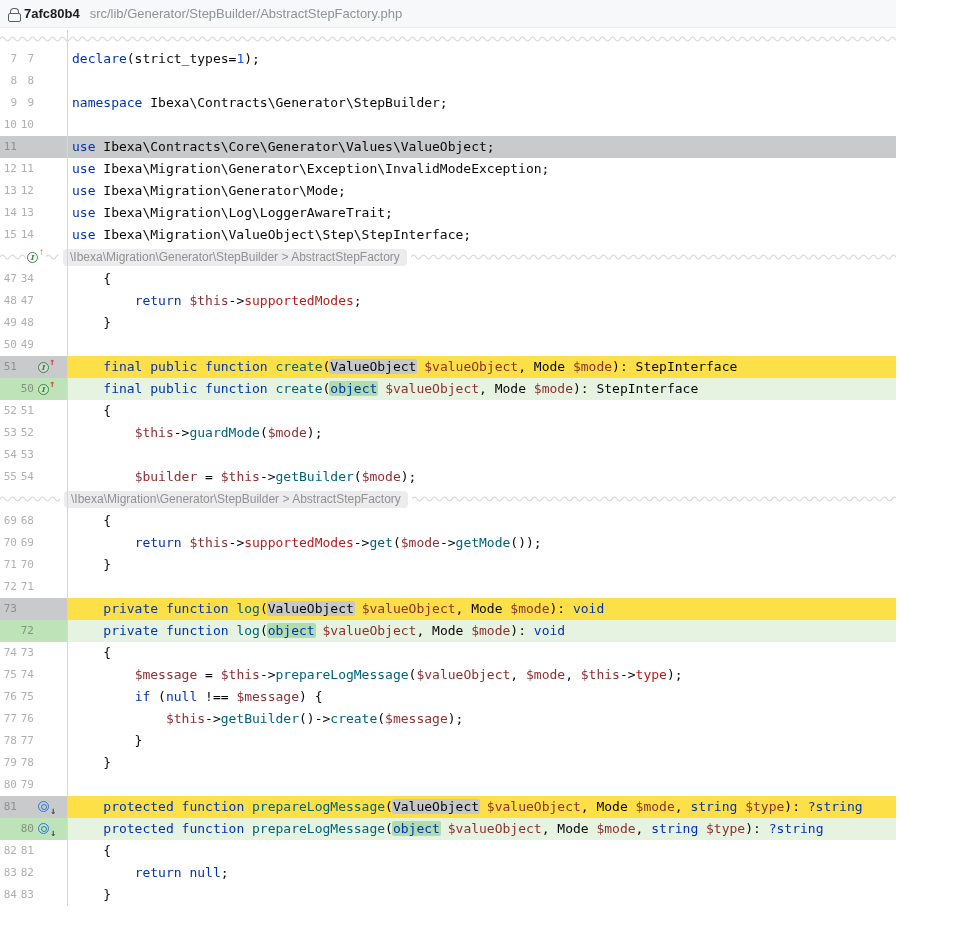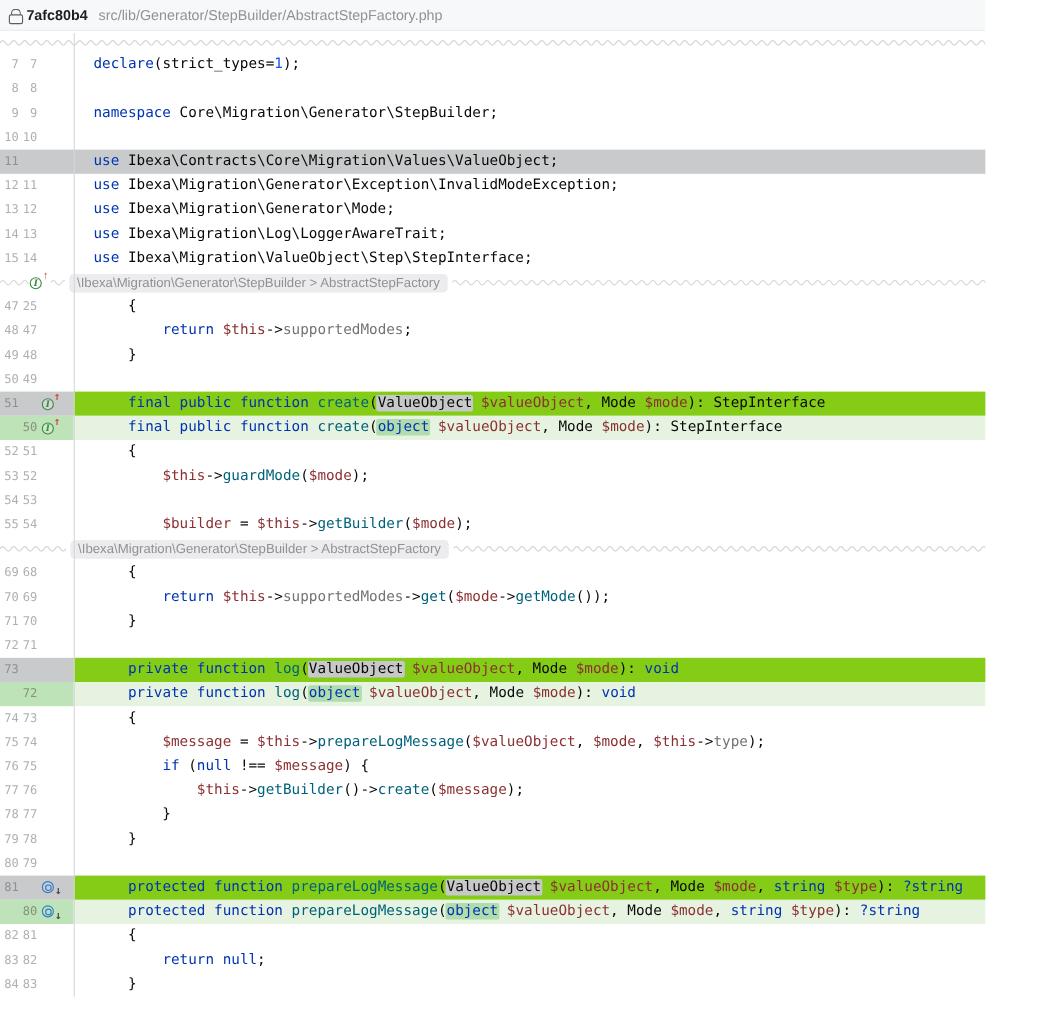--- a/index.html
+++ b/index.html
@@ -23,35 +23,35 @@
   .vline{ position:absolute; left:67px; top:0; bottom:0; width:1px; background:#d4d6d9; z-index:3; }
 
   .row{ display:flex; height:22px; line-height:22px; position:relative; }
   .gut{ flex:0 0 67px; display:flex; align-items:center;
         font-family:"DejaVu Sans Mono", monospace; font-size:11px; color:#aeb0b4; }
   .gut .no{ width:15px; text-align:right; display:inline-block; margin-left:2px; }
   .gut .nn{ width:15px; text-align:right; display:inline-block; margin-left:2px; }
   .gut .ics{ width:24px; height:16px; margin-left:3px; position:relative; }
   .code{ flex:1 1 auto; white-space:pre; overflow:hidden;
          font-family:"DejaVu Sans Mono", monospace; font-size:13px; color:#080808; }
-  .code{ padding-left:18px; }
+  .code{ padding-left:5px; }
 
   
   .row.delfull{ background:#c9cacb; }
   .row.delfull .gut{ color:#8e9092; }
   .row.del .gut{ background:#c9cacb; color:#8e9092; }
-  .row.del .code{ background:#84cc16; }
+  .row.del .code{ background:#fde047; }
   .row.add .gut{ background:#bee3b8; color:#84937f; }
   .row.add .code{ background:#e6f3e1; }
   .hl-del{ background:#c6c8c9; border-radius:2px; margin:0 -1px; padding:0 1px; }
   .hl-add{ background:#b1dcab; border-radius:2px; margin:0 -1px; padding:0 1px; }
 
   
   .kw{ color:#0033b3; } .num{ color:#1750eb; } .fn{ color:#00627a; }
-  .vr{ color:#8c3032; } .fld{ color:#737373; }
+  .vr{ color:#8c3032; } .fld{ color:#b91c1c; }
 
   
   .sep{ display:flex; align-items:center; height:22px; }
   .sep.topwave{ height:18px; margin-top:2px; }
   .wave{ height:10px; overflow:hidden; position:relative; }
   .wave svg{ position:absolute; left:0; top:0; }
   .w-grow{ flex:1 1 auto; } .w-a{ flex:0 0 26px; } .w-b{ flex:0 0 13px; } .w-c{ flex:0 0 60px; }
   .pill{ flex:0 0 auto; background:#ececee; color:#8f9194; border-radius:4px;
          padding:1px 7px 2px; font-size:12px; margin:0 4px; white-space:nowrap; }
 
@@ -103,37 +103,37 @@
             <span class="ics"></span>
           </div>
           <div class="code"></div>
         </div>
         <div class="row same">
           <div class="gut">
             <span class="no">9</span>
             <span class="nn">9</span>
             <span class="ics"></span>
           </div>
-          <div class="code"><span class="kw">namespace</span><span> Core\Migration\Generator\StepBuilder;</span></div>
+          <div class="code"><span class="kw">namespace</span><span> Ibexa\Contracts\Generator\StepBuilder;</span></div>
         </div>
         <div class="row same">
           <div class="gut">
             <span class="no">10</span>
             <span class="nn">10</span>
             <span class="ics"></span>
           </div>
           <div class="code"></div>
         </div>
         <div class="row delfull">
           <div class="gut">
             <span class="no">11</span>
             <span class="nn"></span>
             <span class="ics"></span>
           </div>
-          <div class="code"><span class="kw">use</span><span> Ibexa\Contracts\Core\Migration\Values\ValueObject;</span></div>
+          <div class="code"><span class="kw">use</span><span> Ibexa\Contracts\Core\Generator\Values\ValueObject;</span></div>
         </div>
         <div class="row same">
           <div class="gut">
             <span class="no">12</span>
             <span class="nn">11</span>
             <span class="ics"></span>
           </div>
           <div class="code"><span class="kw">use</span><span> Ibexa\Migration\Generator\Exception\InvalidModeException;</span></div>
         </div>
         <div class="row same">
@@ -178,21 +178,21 @@
           <span class="pill">\Ibexa\Migration\Generator\StepBuilder &gt; AbstractStepFactory</span>
           <div class="wave w-grow">
             <svg width="961" height="10" viewBox="0 0 961 10">
               <path d="M0 5 Q 2.5 1 5 5 Q 7.5 9 10 5 Q 12.5 1 15 5 Q 17.5 9 20 5 Q 22.5 1 25 5 Q 27.5 9 30 5 Q 32.5 1 35 5 Q 37.5 9 40 5 Q 42.5 1 45 5 Q 47.5 9 50 5 Q 52.5 1 55 5 Q 57.5 9 60 5 Q 62.5 1 65 5 Q 67.5 9 70 5 Q 72.5 1 75 5 Q 77.5 9 80 5 Q 82.5 1 85 5 Q 87.5 9 90 5 Q 92.5 1 95 5 Q 97.5 9 100 5 Q 102.5 1 105 5 Q 107.5 9 110 5 Q 112.5 1 115 5 Q 117.5 9 120 5 Q 122.5 1 125 5 Q 127.5 9 130 5 Q 132.5 1 135 5 Q 137.5 9 140 5 Q 142.5 1 145 5 Q 147.5 9 150 5 Q 152.5 1 155 5 Q 157.5 9 160 5 Q 162.5 1 165 5 Q 167.5 9 170 5 Q 172.5 1 175 5 Q 177.5 9 180 5 Q 182.5 1 185 5 Q 187.5 9 190 5 Q 192.5 1 195 5 Q 197.5 9 200 5 Q 202.5 1 205 5 Q 207.5 9 210 5 Q 212.5 1 215 5 Q 217.5 9 220 5 Q 222.5 1 225 5 Q 227.5 9 230 5 Q 232.5 1 235 5 Q 237.5 9 240 5 Q 242.5 1 245 5 Q 247.5 9 250 5 Q 252.5 1 255 5 Q 257.5 9 260 5 Q 262.5 1 265 5 Q 267.5 9 270 5 Q 272.5 1 275 5 Q 277.5 9 280 5 Q 282.5 1 285 5 Q 287.5 9 290 5 Q 292.5 1 295 5 Q 297.5 9 300 5 Q 302.5 1 305 5 Q 307.5 9 310 5 Q 312.5 1 315 5 Q 317.5 9 320 5 Q 322.5 1 325 5 Q 327.5 9 330 5 Q 332.5 1 335 5 Q 337.5 9 340 5 Q 342.5 1 345 5 Q 347.5 9 350 5 Q 352.5 1 355 5 Q 357.5 9 360 5 Q 362.5 1 365 5 Q 367.5 9 370 5 Q 372.5 1 375 5 Q 377.5 9 380 5 Q 382.5 1 385 5 Q 387.5 9 390 5 Q 392.5 1 395 5 Q 397.5 9 400 5 Q 402.5 1 405 5 Q 407.5 9 410 5 Q 412.5 1 415 5 Q 417.5 9 420 5 Q 422.5 1 425 5 Q 427.5 9 430 5 Q 432.5 1 435 5 Q 437.5 9 440 5 Q 442.5 1 445 5 Q 447.5 9 450 5 Q 452.5 1 455 5 Q 457.5 9 460 5 Q 462.5 1 465 5 Q 467.5 9 470 5 Q 472.5 1 475 5 Q 477.5 9 480 5 Q 482.5 1 485 5 Q 487.5 9 490 5 Q 492.5 1 495 5 Q 497.5 9 500 5 Q 502.5 1 505 5 Q 507.5 9 510 5 Q 512.5 1 515 5 Q 517.5 9 520 5 Q 522.5 1 525 5 Q 527.5 9 530 5 Q 532.5 1 535 5 Q 537.5 9 540 5 Q 542.5 1 545 5 Q 547.5 9 550 5 Q 552.5 1 555 5 Q 557.5 9 560 5 Q 562.5 1 565 5 Q 567.5 9 570 5 Q 572.5 1 575 5 Q 577.5 9 580 5 Q 582.5 1 585 5 Q 587.5 9 590 5 Q 592.5 1 595 5 Q 597.5 9 600 5 Q 602.5 1 605 5 Q 607.5 9 610 5 Q 612.5 1 615 5 Q 617.5 9 620 5 Q 622.5 1 625 5 Q 627.5 9 630 5 Q 632.5 1 635 5 Q 637.5 9 640 5 Q 642.5 1 645 5 Q 647.5 9 650 5 Q 652.5 1 655 5 Q 657.5 9 660 5 Q 662.5 1 665 5 Q 667.5 9 670 5 Q 672.5 1 675 5 Q 677.5 9 680 5 Q 682.5 1 685 5 Q 687.5 9 690 5 Q 692.5 1 695 5 Q 697.5 9 700 5 Q 702.5 1 705 5 Q 707.5 9 710 5 Q 712.5 1 715 5 Q 717.5 9 720 5 Q 722.5 1 725 5 Q 727.5 9 730 5 Q 732.5 1 735 5 Q 737.5 9 740 5 Q 742.5 1 745 5 Q 747.5 9 750 5 Q 752.5 1 755 5 Q 757.5 9 760 5 Q 762.5 1 765 5 Q 767.5 9 770 5 Q 772.5 1 775 5 Q 777.5 9 780 5 Q 782.5 1 785 5 Q 787.5 9 790 5 Q 792.5 1 795 5 Q 797.5 9 800 5 Q 802.5 1 805 5 Q 807.5 9 810 5 Q 812.5 1 815 5 Q 817.5 9 820 5 Q 822.5 1 825 5 Q 827.5 9 830 5 Q 832.5 1 835 5 Q 837.5 9 840 5 Q 842.5 1 845 5 Q 847.5 9 850 5 Q 852.5 1 855 5 Q 857.5 9 860 5 Q 862.5 1 865 5 Q 867.5 9 870 5 Q 872.5 1 875 5 Q 877.5 9 880 5 Q 882.5 1 885 5 Q 887.5 9 890 5 Q 892.5 1 895 5 Q 897.5 9 900 5 Q 902.5 1 905 5 Q 907.5 9 910 5 Q 912.5 1 915 5 Q 917.5 9 920 5 Q 922.5 1 925 5 Q 927.5 9 930 5 Q 932.5 1 935 5 Q 937.5 9 940 5 Q 942.5 1 945 5 Q 947.5 9 950 5 Q 952.5 1 955 5 Q 957.5 9 960 5" fill="none" stroke="#d5d6d8" stroke-width="1.1"></path>
             </svg>
           </div>
         </div>
         <div class="row same">
           <div class="gut">
             <span class="no">47</span>
-            <span class="nn">25</span>
+            <span class="nn">34</span>
             <span class="ics"></span>
           </div>
           <div class="code"><span>    {</span></div>
         </div>
         <div class="row same">
           <div class="gut">
             <span class="no">48</span>
             <span class="nn">47</span>
             <span class="ics"></span>
           </div>

